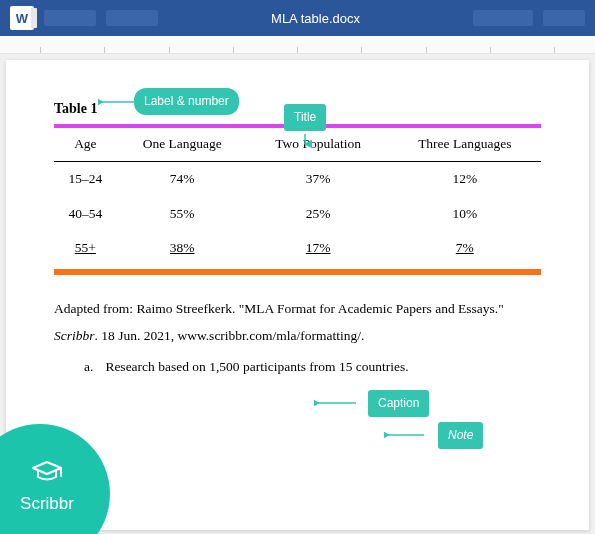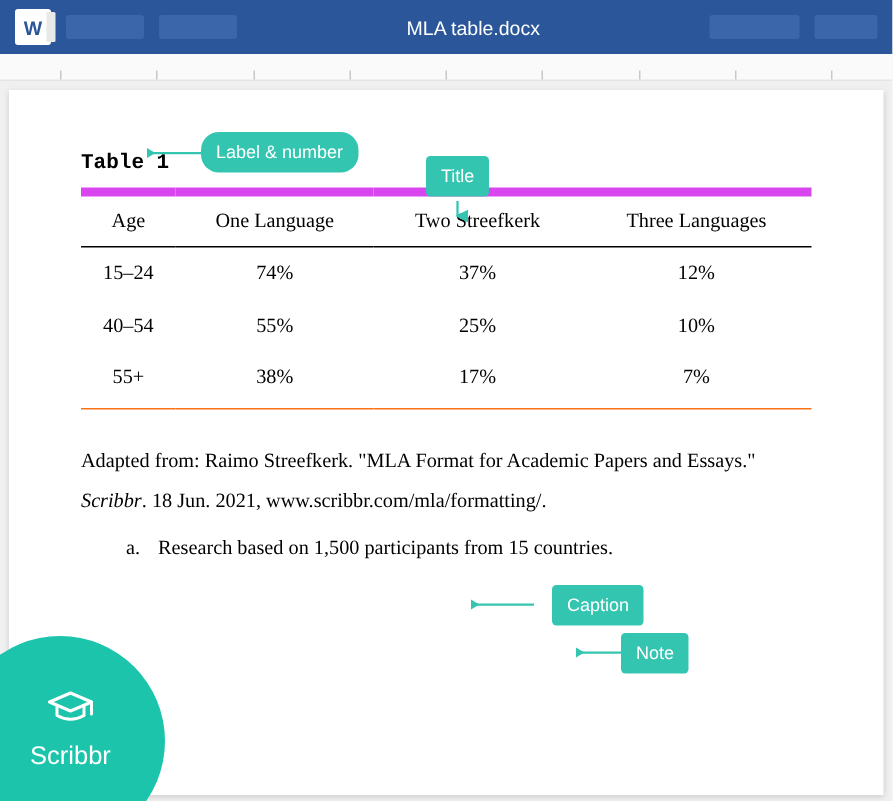--- a/index.html
+++ b/index.html
@@ -88,51 +88,51 @@
       padding: 38px 48px 20px 48px;
       position: relative;
       font-size: 14px;
       color: #000;
       line-height: 1.55;
     }
 
     .table-label {
       font-weight: bold;
       display: inline-block;
-      font-family: Liberation Mono, monospace;
     }
 
     .table-title {
       margin-top: 20px;
       margin-bottom: 10px;
     }
     .sup { font-size: 10px; vertical-align: super; }
 
     table {
       width: 100%;
       border-collapse: collapse;
       font-size: 13.5px;
       margin-top: 4px;
     }
     table thead tr {
-      border-top: 6px solid #d946ef;
+      border-top: 4px solid #d946ef;
       border-bottom: 1px solid #000;
     }
     table th {
       font-weight: normal;
       padding: 6px 4px;
       text-align: center;
     }
     table td {
       padding: 7px 4px;
       text-align: center;
     }
     table tbody tr:last-child td {
-      border-bottom: 1px solid #f97316;
+      border-bottom: 6px solid #f97316;
       padding-bottom: 10px;
+      text-decoration: underline;
     }
     table tbody {
     }
 
     .caption {
       margin-top: 20px;
       font-size: 13.5px;
       line-height: 2.0;
     }
     .caption .italic { font-style: italic; }
@@ -226,21 +226,21 @@
   <div class="page">
 
     <span class="table-label">Table 1</span>
 
 
     <table>
       <thead>
         <tr>
           <th>Age</th>
           <th>One Language</th>
-          <th>Two Streefkerk</th>
+          <th>Two Population</th>
           <th>Three Languages</th>
         </tr>
       </thead>
       <tbody>
         <tr>
           <td>15–24</td>
           <td>74%</td>
           <td>37%</td>
           <td>12%</td>
         </tr>
@@ -292,21 +292,21 @@
     <div class="callout" style="left:362px; top:330px;">Caption</div>
     <svg class="arrow" style="left:308px; top:338px;" width="44" height="12">
       <defs>
           <marker id="ah3" markerWidth="6" markerHeight="6" refX="1" refY="3" orient="auto">
             <path d="M5,0 L0,3 L5,6 Z" fill="#33c5b0"></path>
           </marker>
         </defs>
       <line x1="42" y1="5" x2="4" y2="5" stroke="#33c5b0" stroke-width="1.5" marker-end="url(#ah3)"></line>
     </svg>
 
-    <div class="callout" style="left:408px; top:362px;">Note</div>
+    <div class="callout" style="left:432px; top:362px;font-style:italic;">Note</div>
     <svg class="arrow" style="left:378px; top:370px;" width="42" height="12">
       <defs>
           <marker id="ah4" markerWidth="6" markerHeight="6" refX="1" refY="3" orient="auto">
             <path d="M5,0 L0,3 L5,6 Z" fill="#33c5b0"></path>
           </marker>
         </defs>
       <line x1="40" y1="5" x2="4" y2="5" stroke="#33c5b0" stroke-width="1.5" marker-end="url(#ah4)"></line>
     </svg>
 
   </div>

